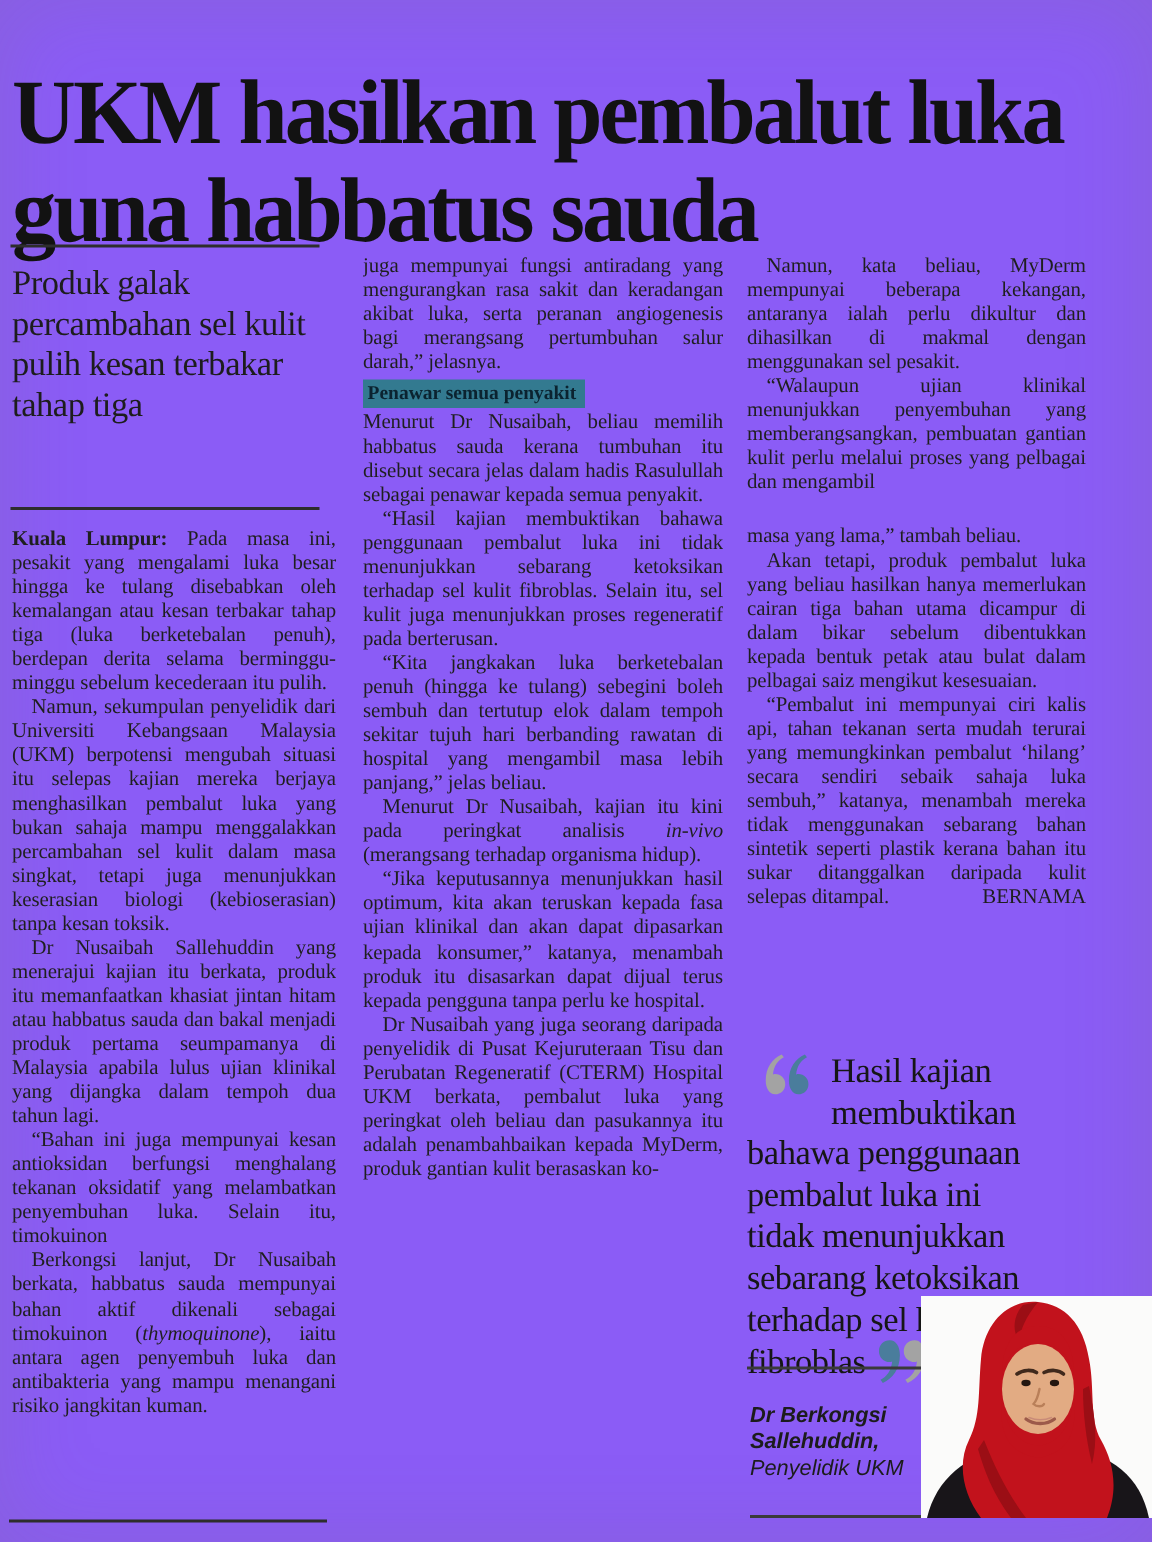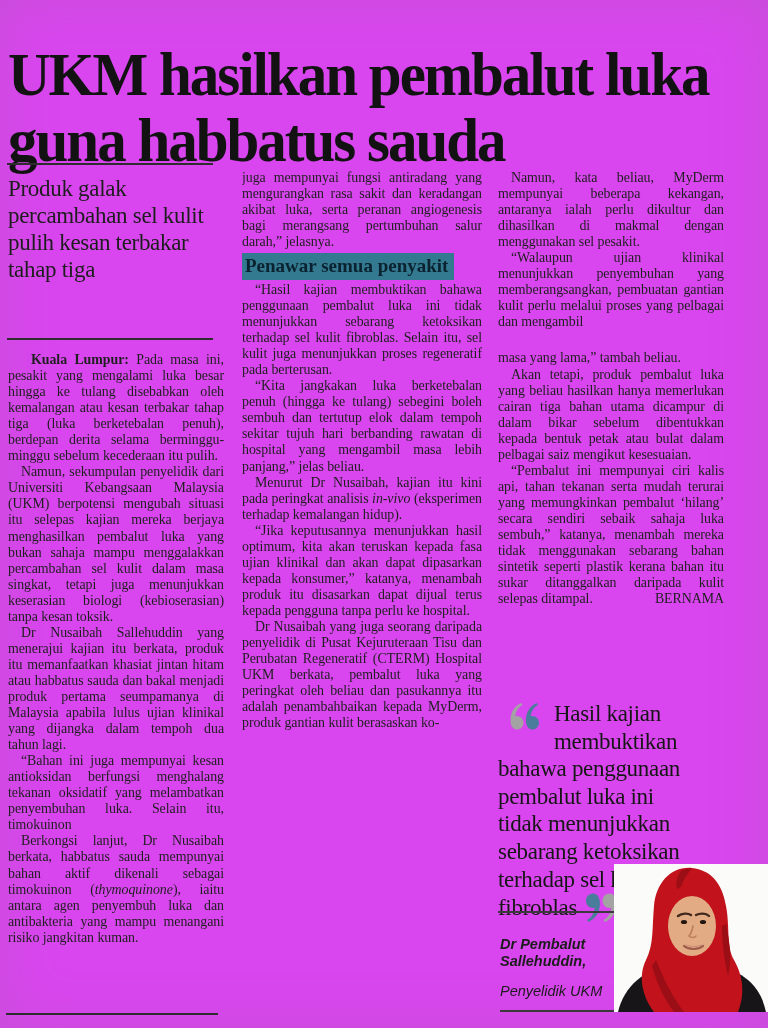--- a/index.html
+++ b/index.html
@@ -1,19 +1,19 @@
 <!DOCTYPE html>
 <html lang="ms"><head>
 <meta charset="utf-8">
 <style>
   html,body{margin:0;padding:0;}
   body{background:#e8e7e4;}
   .page{
     position:relative;width:768px;height:1028px;margin:0 auto;overflow:hidden;
-    background:#d946ef;
+    background:#8b5cf6;
     box-shadow:inset 0 0 60px rgba(120,115,105,.18);
     font-family:"Liberation Serif","DejaVu Serif",serif;
     color:#232323;
   }
   .headline{
     position:absolute;left:8px;top:2px;width:754px;
     font-size:59px;font-weight:700;line-height:1.07;letter-spacing:-2px;
     color:#121212;
     transform:scaleY(1.04);transform-origin:top left;
   }
@@ -30,43 +30,43 @@
   .col{
     position:absolute;overflow:hidden;
     font-size:13.9px;line-height:1.155;text-align:justify;
     color:#1f1f1f;letter-spacing:-0.05px;
   }
   .col-left{left:8px;top:352px;width:216px;height:658px;}
   .col-mid{left:242px;top:170px;width:240px;height:856px;}
   .col-right{left:498px;top:170px;width:226px;height:528px;}
   .col p{margin:0;}
   .col p.ind{text-indent:13px;}
-  .b{font-weight:700;margin-left:23px;}
+  .b{font-weight:700;}
   .i{font-style:italic;}
   .fr{float:right;}
   .subhead-wrap{margin:3px 0 2px;}
   .subhead{
     display:inline-block;background:#337a90;color:#0b2330;
-    font-weight:700;font-size:19px;line-height:1.25;
+    font-weight:700;font-size:13px;line-height:1.25;
     padding:1px 6px 2px 3px;letter-spacing:0;
   }
   .pullquote{
     position:absolute;left:498px;top:700px;width:202px;
     font-size:23px;line-height:1.2;color:#161616;letter-spacing:-0.3px;
     text-align:left;
   }
   .quote-open{float:left;width:52px;height:28px;margin:2px 4px 0 0;}
   .quote-close{display:inline-block;width:44px;height:30px;vertical-align:-8px;margin-left:3px;}
   .caption{
     position:absolute;left:500px;top:936px;width:125px;
     font-family:"Liberation Sans","DejaVu Sans",sans-serif;
     font-style:italic;font-size:14.5px;line-height:1.18;color:#1c1c1c;
   }
   .caption .cap-name{font-weight:700;}
-  .caption .cap-role{font-weight:400;display:block;margin-top:13px;}
+  .caption .cap-role{font-weight:400;display:block;margin-top:1px;}
   .photo{position:absolute;left:614px;top:864px;width:154px;height:148px;}
   .photo svg{display:block;width:100%;height:100%;}
 </style>
 </head>
 <body>
 
 <div class="page">
 
   <h1 class="headline">UKM hasilkan pembalut luka guna habbatus sauda</h1>
 
@@ -77,23 +77,24 @@
   <div class="col col-left">
       <p><span class="b">Kuala Lumpur: </span><span>Pada masa ini, pesakit yang mengalami luka besar hingga ke tulang disebabkan oleh kemalangan atau kesan terbakar tahap tiga (luka berketebalan penuh), berdepan derita selama berminggu-minggu sebelum kecederaan itu pulih.</span></p>
       <p class="ind"><span>Namun, sekumpulan penyelidik dari Universiti Kebangsaan Malaysia (UKM) berpotensi mengubah situasi itu selepas kajian mereka berjaya menghasilkan pembalut luka yang bukan sahaja mampu menggalakkan percambahan sel kulit dalam masa singkat, tetapi juga menunjukkan keserasian biologi (kebioserasian) tanpa kesan toksik.</span></p>
       <p class="ind"><span>Dr Nusaibah Sallehuddin yang menerajui kajian itu berkata, produk itu memanfaatkan khasiat jintan hitam atau habbatus sauda dan bakal menjadi produk pertama seumpamanya di Malaysia apabila lulus ujian klinikal yang dijangka dalam tempoh dua tahun lagi.</span></p>
       <p class="ind"><span>“Bahan ini juga mempunyai kesan antioksidan berfungsi menghalang tekanan oksidatif yang melambatkan penyembuhan luka. Selain itu, timokuinon</span></p>
       <p class="ind"><span>Berkongsi lanjut, Dr Nusaibah berkata, habbatus sauda mempunyai bahan aktif dikenali sebagai timokuinon (</span><span class="i">thymoquinone</span><span>), iaitu antara agen penyembuh luka dan antibakteria yang mampu menangani risiko jangkitan kuman.</span></p>
     </div>
   <div class="col col-mid">
       <p><span>juga mempunyai fungsi antiradang yang mengurangkan rasa sakit dan keradangan akibat luka, serta peranan angiogenesis bagi merangsang pertumbuhan salur darah,” jelasnya.</span></p>
       <div class="subhead-wrap"><span class="subhead">Penawar semua penyakit</span></div>
+      <p><span>Menurut Dr Nusaibah, beliau memilih habbatus sauda kerana tumbuhan itu disebut secara jelas dalam hadis Rasulullah sebagai penawar kepada semua penyakit.</span></p>
       <p class="ind"><span>“Hasil kajian membuktikan bahawa penggunaan pembalut luka ini tidak menunjukkan sebarang ketoksikan terhadap sel kulit fibroblas. Selain itu, sel kulit juga menunjukkan proses regeneratif pada berterusan.</span></p>
       <p class="ind"><span>“Kita jangkakan luka berketebalan penuh (hingga ke tulang) sebegini boleh sembuh dan tertutup elok dalam tempoh sekitar tujuh hari berbanding rawatan di hospital yang mengambil masa lebih panjang,” jelas beliau.</span></p>
-      <p class="ind"><span>Menurut Dr Nusaibah, kajian itu kini pada peringkat analisis </span><span class="i">in-vivo</span><span> (eksperimen terhadap kemalangan hidup).</span></p>
+      <p class="ind"><span>Menurut Dr Nusaibah, kajian itu kini pada peringkat analisis </span><span class="i">in-vivo</span><span> (merangsang terhadap organisma hidup).</span></p>
       <p class="ind"><span>“Jika keputusannya menunjukkan hasil optimum, kita akan teruskan kepada fasa ujian klinikal dan akan dapat dipasarkan kepada konsumer,” katanya, menambah produk itu disasarkan dapat dijual terus kepada pengguna tanpa perlu ke hospital.</span></p>
       <p class="ind"><span>Dr Nusaibah yang juga seorang daripada penyelidik di Pusat Kejuruteraan Tisu dan Perubatan Regeneratif (CTERM) Hospital UKM berkata, pembalut luka yang peringkat oleh beliau dan pasukannya itu adalah penambahbaikan kepada MyDerm, produk gantian kulit berasaskan ko-</span></p>
     </div>
   <div class="col col-right">
       <p class="ind"><span>Namun, kata beliau, MyDerm mempunyai beberapa kekangan, antaranya ialah perlu dikultur dan dihasilkan di makmal dengan menggunakan sel pesakit.</span></p>
       <p class="ind"><span>“Walaupun ujian klinikal menunjukkan penyembuhan yang memberangsangkan, pembuatan gantian kulit perlu melalui proses yang pelbagai dan mengambil</span></p>
       <div style="height: 20px;"></div>
       <p><span>masa yang lama,” tambah beliau.</span></p>
       <p class="ind"><span>Akan tetapi, produk pembalut luka yang beliau hasilkan hanya memerlukan cairan tiga bahan utama dicampur di dalam bikar sebelum dibentukkan kepada bentuk petak atau bulat dalam pelbagai saiz mengikut kesesuaian.</span></p>
       <p class="ind"><span>“Pembalut ini mempunyai ciri kalis api, tahan tekanan serta mudah terurai yang memungkinkan pembalut ‘hilang’ secara sendiri sebaik sahaja luka sembuh,” katanya, menambah mereka tidak menggunakan sebarang bahan sintetik seperti plastik kerana bahan itu sukar ditanggalkan daripada kulit selepas ditampal. </span><span class="fr">BERNAMA</span></p>
@@ -111,21 +112,21 @@
       </g>
     </svg><span>Hasil kajian membuktikan bahawa penggunaan pembalut luka ini tidak menunjukkan sebarang ketoksikan terhadap sel kulit fibroblas</span><svg class="quote-close" viewBox="0 0 64 58" aria-hidden="true">
       <path d="M15 1 C7 1 1 7 1 15 C1 23 7 29 15 29 C16 29 17 29 18 28 C17 40 11 48 3 52 L6 56 C19 50 28 38 28 20 C28 9 23 1 15 1 Z" fill="#4a7d9c"></path>
       <path transform="translate(32 0)" d="M15 1 C7 1 1 7 1 15 C1 23 7 29 15 29 C16 29 17 29 18 28 C17 40 11 48 3 52 L6 56 C19 50 28 38 28 20 C28 9 23 1 15 1 Z" fill="#a3a3a3"></path>
     </svg>
   </div>
 
   <div class="rule rule-quote"></div>
 
   <div class="caption">
-    <span class="cap-name">Dr Pembalut Sallehuddin,</span>
+    <span class="cap-name">Dr Berkongsi Sallehuddin,</span>
     <span class="cap-role">Penyelidik UKM</span>
   </div>
 
   <div class="rule rule-photo"></div>
 
   <div class="photo">
     <svg viewBox="0 0 154 148" aria-hidden="true">
       <rect x="0" y="0" width="154" height="148" fill="#fbfbfa"></rect>
 
       <path d="M4 148 C10 122 30 106 58 100 L96 100 C128 106 146 120 152 148 Z" fill="#181519"></path>

